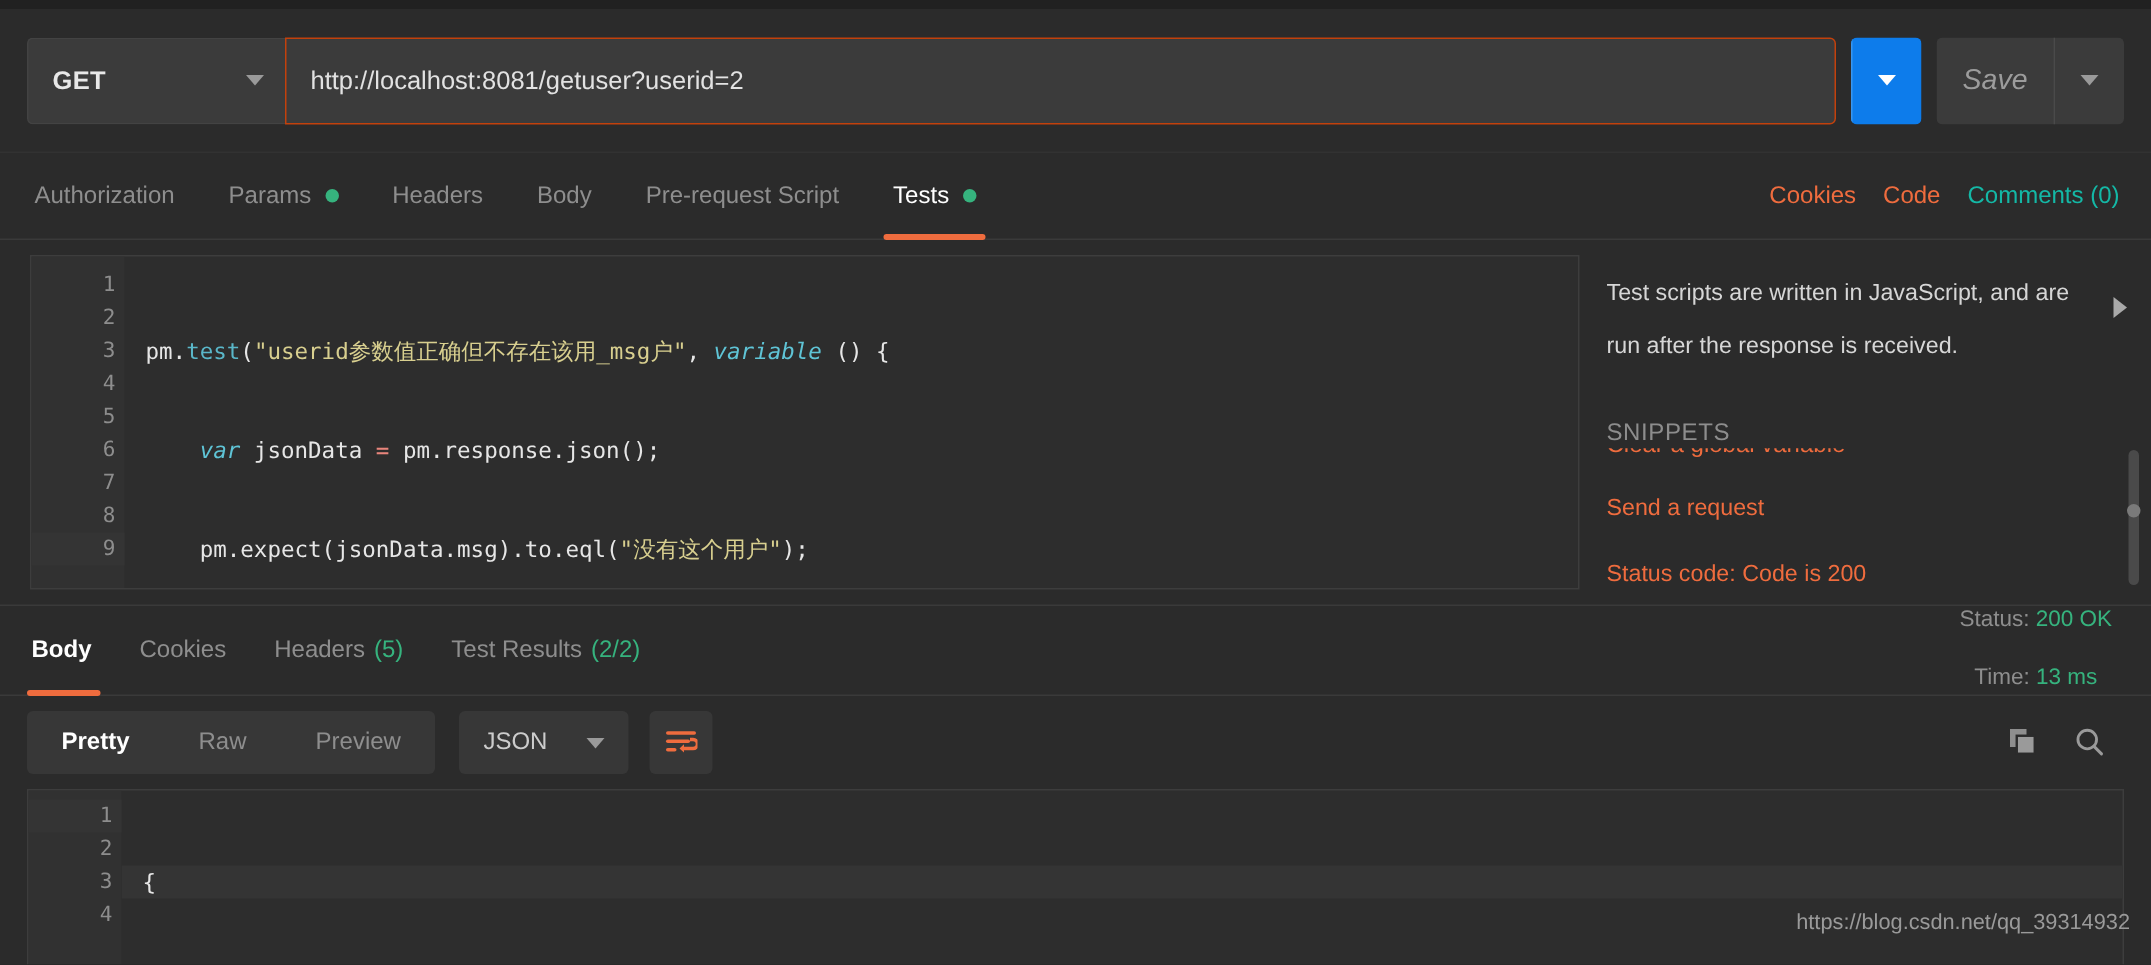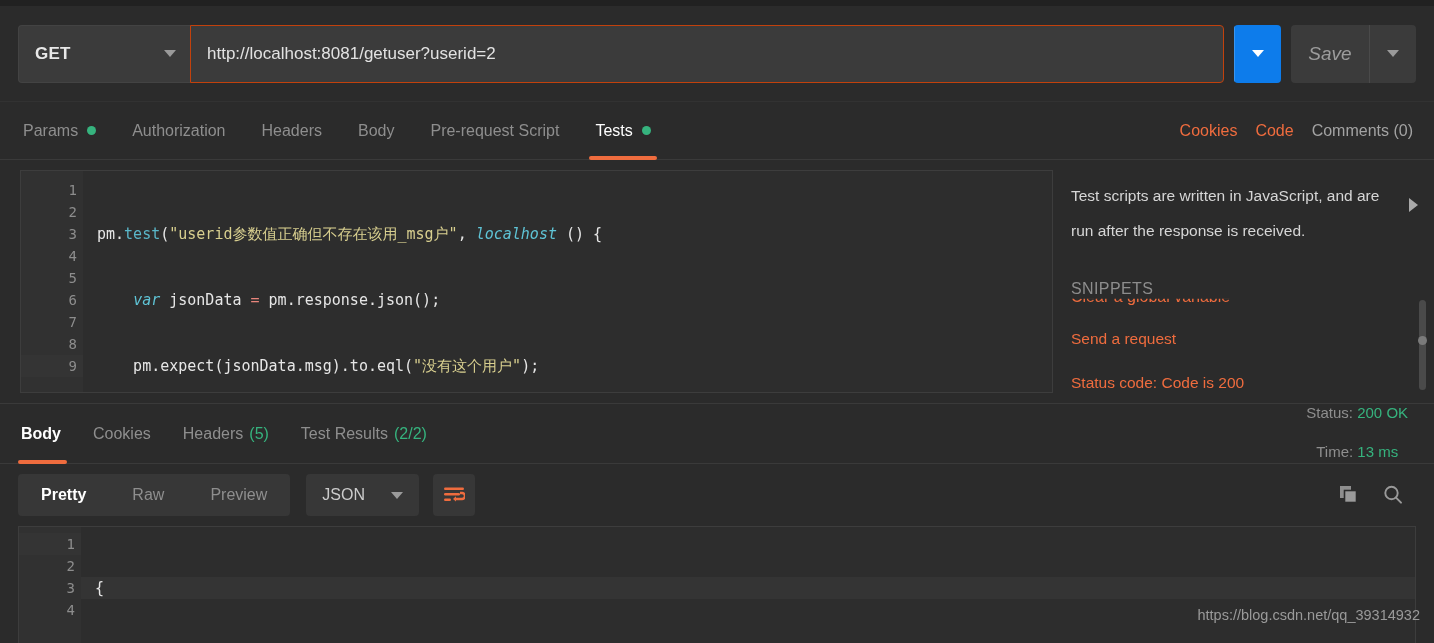--- a/index.html
+++ b/index.html
@@ -187,21 +187,21 @@
     display: flex;
     align-items: center;
     gap: 18px;
     padding-right: 3px;
   }
   .linkbtn {
     font-size: 16px;
     color: #ef6c3e;
     cursor: pointer;
   }
-  .linkbtn.dim { color: #a3a3a3; }
+  .linkbtn.dim { color: #14b8a6; }
 
   
   .editor-area {
     flex: 0 0 auto;
     height: 244px;
     display: flex;
     background: #2b2b2b;
     padding: 10px 0 10px 20px;
     box-sizing: border-box;
     border-bottom: 1px solid #3a3a3a;
@@ -490,25 +490,25 @@
     <div class="save-group">
       <div class="save-btn">Save</div>
       <div class="save-caret">
         <span class="caret"></span>
       </div>
     </div>
   </div>
 
   <div class="reqtabs">
     <div class="tab">
+      <span>Authorization</span>
+    </div>
+    <div class="tab">
       <span>Params</span>
       <span class="dot"></span>
-    </div>
-    <div class="tab">
-      <span>Authorization</span>
     </div>
     <div class="tab">
       <span>Headers</span>
     </div>
     <div class="tab">
       <span>Body</span>
     </div>
     <div class="tab">
       <span>Pre-request Script</span>
     </div>
@@ -533,21 +533,21 @@
         <div class="gnum">3</div>
         <div class="gnum">4</div>
         <div class="gnum">5</div>
         <div class="gnum">6</div>
         <div class="gnum">7</div>
         <div class="gnum">8</div>
         <div class="gnum hl">9</div>
       </div>
 
       <div class="codelines">
-        <div class="cl"><span class="pln">pm.</span><span class="fn">test</span><span class="pln">(</span><span class="str">"userid参数值正确但不存在该用_msg户"</span><span class="pln">, </span><span class="kw">localhost</span><span class="pln"> () {</span></div>
+        <div class="cl"><span class="pln">pm.</span><span class="fn">test</span><span class="pln">(</span><span class="str">"userid参数值正确但不存在该用_msg户"</span><span class="pln">, </span><span class="kw">variable</span><span class="pln"> () {</span></div>
         <div class="cl"><span class="pln">    </span><span class="kw">var</span><span class="pln"> jsonData </span><span class="op">=</span><span class="pln"> pm.response.json();</span></div>
         <div class="cl"><span class="pln">    pm.expect(jsonData.msg).to.eql(</span><span class="str">"没有这个用户"</span><span class="pln">);</span></div>
         
         
         
         
         
         
       </div>
     </div>

